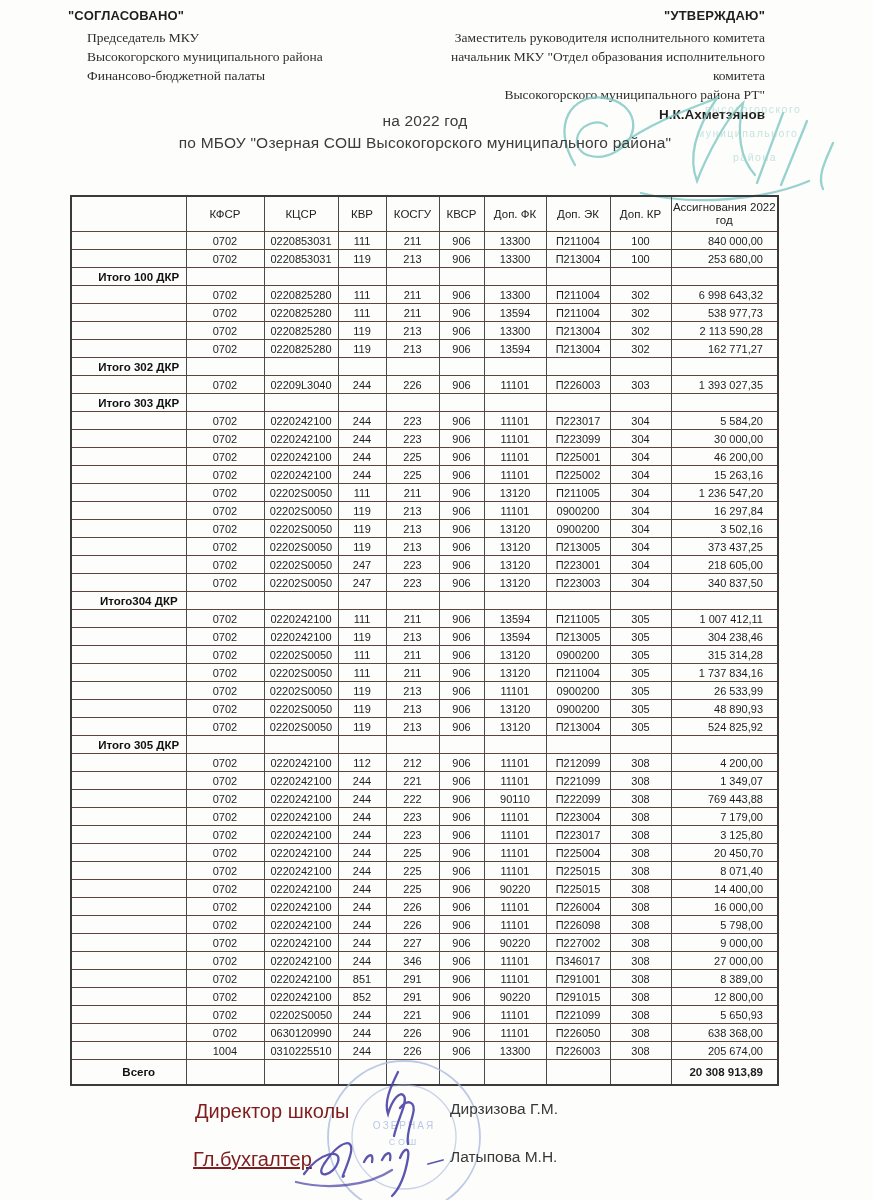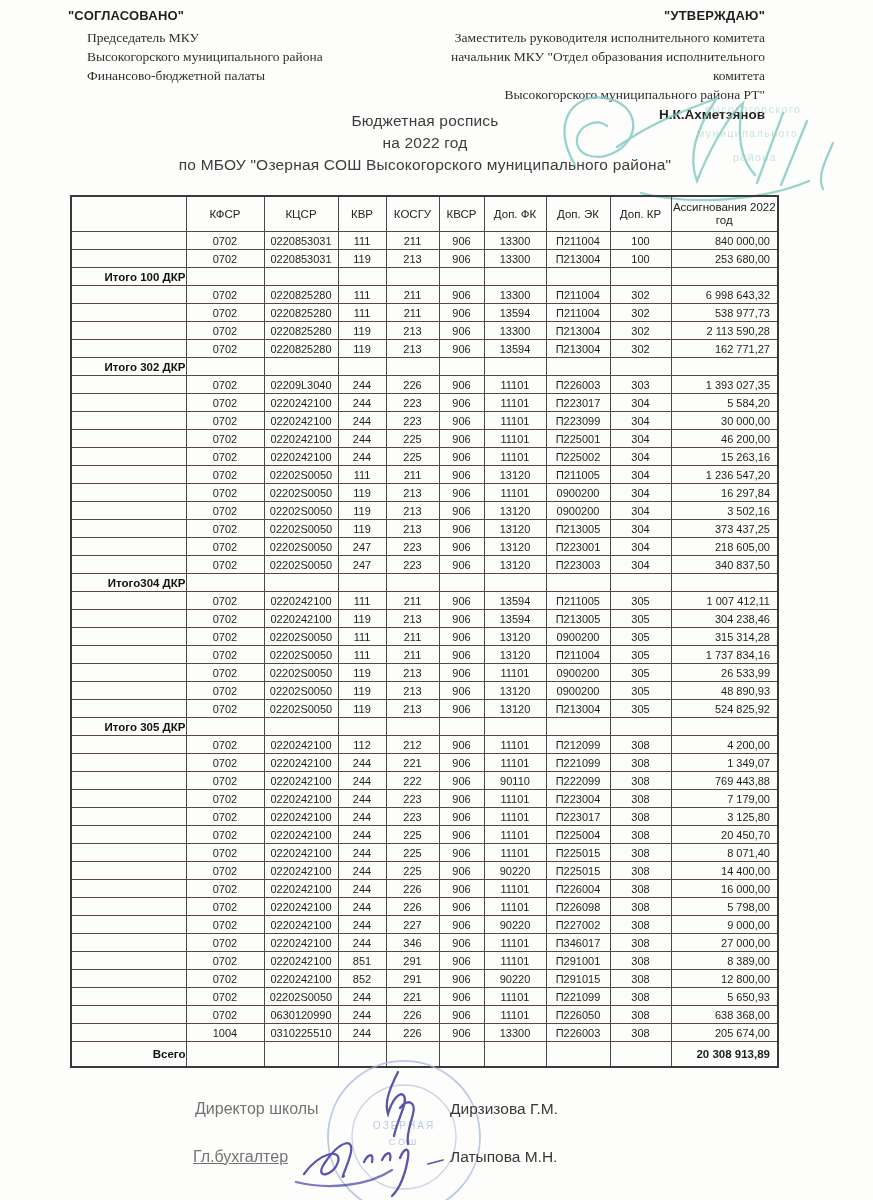--- a/index.html
+++ b/index.html
@@ -19,31 +19,31 @@
              color:#3c3c3c;font-size:15.5px;line-height:22px;letter-spacing:.2px;}
 
   
   table.budget{position:absolute;left:70px;top:195px;width:707px;border-collapse:collapse;
                table-layout:fixed;border:2px solid #3a3a3a;}
   th,td{border-left:1px solid #4a4a4a;border-right:1px solid #4a4a4a;
         border-top:1px solid #5d443c;border-bottom:1px solid #5d443c;
         font-size:11px;color:#1d1d1d;text-align:center;padding:0;height:17px;
         overflow:hidden;white-space:nowrap;}
   thead th{height:34px;font-weight:400;font-size:11.5px;line-height:13px;white-space:normal;color:#222;}
-  td.amount{text-align:right;padding-right:7px;}
-  tr.total td.label-cell{text-align:right;font-weight:bold;font-size:11.5px;padding-left:20px;color:#111;}
+  td.amount{text-align:right;padding-right:14px;}
+  tr.total td.label-cell{text-align:center;font-weight:bold;font-size:11.5px;padding-left:20px;color:#111;}
   tr.grand td{height:24px;}
   tr.grand td.amount{font-weight:bold;font-size:11.5px;}
 
   
   .stamp-svg{position:absolute;pointer-events:none;}
   .seal-text{font-family:"Liberation Sans",sans-serif;}
 
   
-  .sig-label{position:absolute;font-size:16px;color:#737373;}
+  .sig-label{position:absolute;font-size:20px;color:#7f1d1d;}
   .sig-name{position:absolute;font-size:15.5px;color:#383838;}
 </style>
 </head>
 <body>
 
 <div class="page">
 
   <div class="hdr-left">
     <div class="hdr-title">"СОГЛАСОВАНО"</div>
     <div class="hdr-line">Председатель МКУ</div>
@@ -69,21 +69,20 @@
       <path d="M96,108 C150,122 222,114 264,96"></path>
     </g>
     <g fill="#9fd4cf" opacity="0.6" font-size="10.5" letter-spacing="1.5" class="seal-text">
       <text x="160" y="28">высокогорского</text>
       <text x="152" y="52">муниципального</text>
       <text x="188" y="76">района</text>
     </g>
   </svg>
 
   <div class="doc-title">
-    <div>Бюджетная роспись</div>
     <div>на 2022 год</div>
     <div>по МБОУ "Озерная  СОШ Высокогорского муниципального района"</div>
   </div>
 
   <table class="budget">
     <colgroup>
       <col style="width:115px">
         <col style="width:78px">
         <col style="width:74px">
       <col style="width:48px">
@@ -210,20 +209,32 @@
           <td>0702</td>
           <td>02209L3040</td>
           <td>244</td>
           <td>226</td>
           <td>906</td>
           <td>11101</td>
           <td>П226003</td>
           <td>303</td>
           <td class="amount">1 393 027,35</td>
         </tr>
+        <tr class="total">
+          <td class="label-cell">Итого 303 ДКР</td>
+          <td></td>
+          <td></td>
+          <td></td>
+          <td></td>
+          <td></td>
+          <td></td>
+          <td></td>
+          <td></td>
+          <td class="amount"></td>
+        </tr>
         <tr>
           <td></td>
           <td>0702</td>
           <td>0220242100</td>
           <td>244</td>
           <td>223</td>
           <td>906</td>
           <td>11101</td>
           <td>П223017</td>
           <td>304</td>

